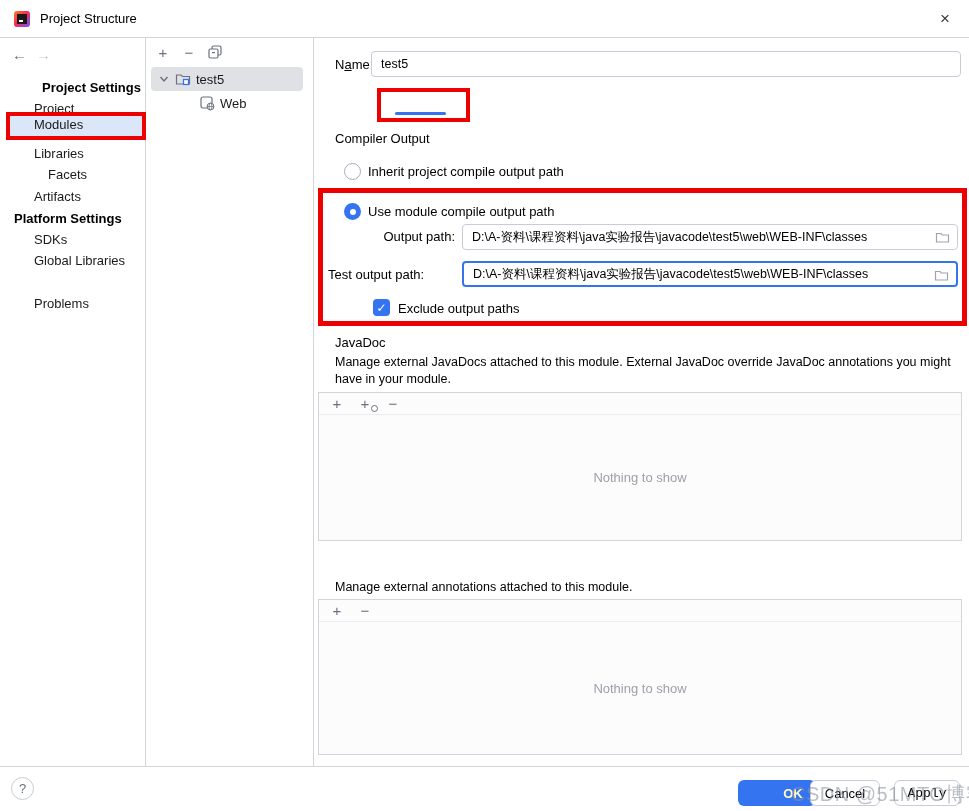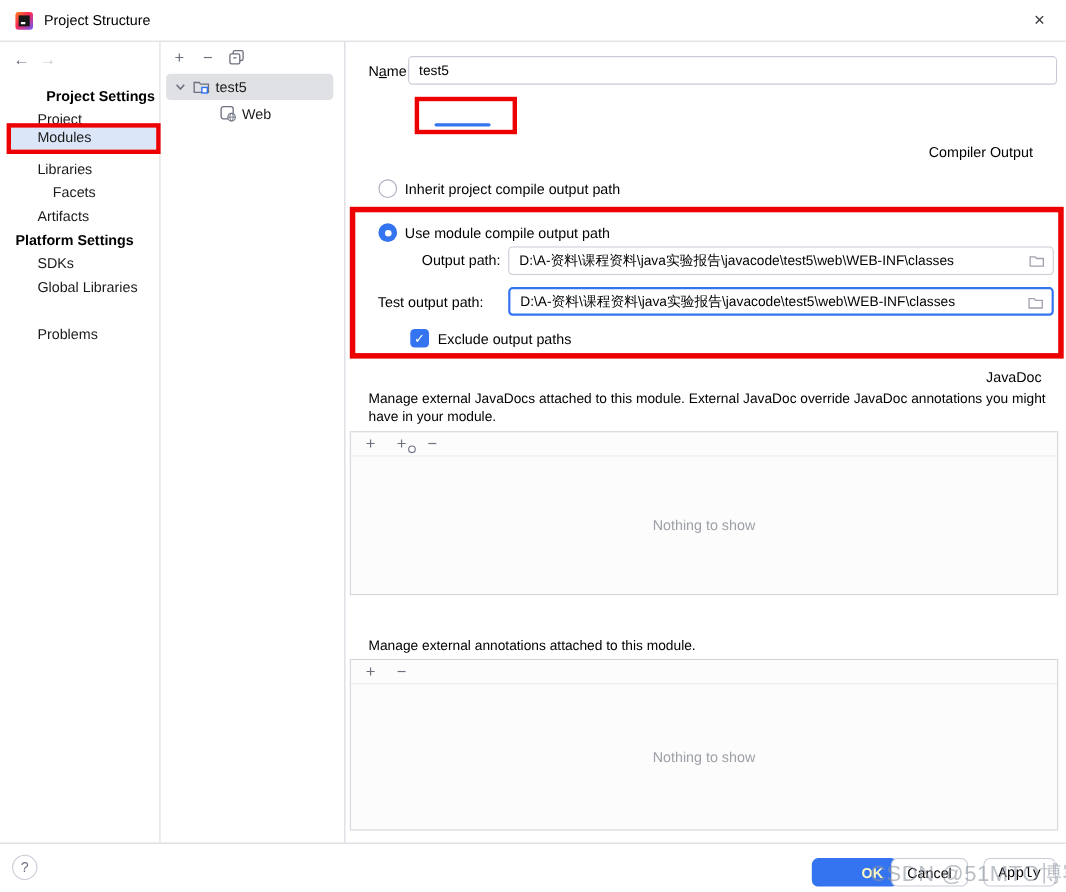--- a/index.html
+++ b/index.html
@@ -41,21 +41,21 @@
   .txtfield { position:absolute; border:1px solid #C9CCD6; border-radius:4px; background:#fff; }
   .txtfield input { width:100%; height:100%; border:0; outline:0; background:transparent; font-family:inherit; font-size:12.5px; color:#000; padding:0 26px 0 9px; }
   .name-field { left:56px; top:13px; width:590px; height:26px; }
   .name-field input { padding:0 9px; }
   .folder-ic { position:absolute; right:7px; top:5px; width:15px; height:15px; }
 
   .tabs { position:absolute; left:0; top:52px; width:654px; height:28px; border-bottom:1px solid #E3E5E8; }
   .tab { position:absolute; top:0; height:27px; line-height:24px; font-size:13px; color:#000; cursor:pointer; }
   .tab-underline { position:absolute; left:80px; top:74px; width:51px; height:3px; background:#3574F0; border-radius:2px; }
 
-  .sect-hdr { position:absolute; display:flex; align-items:center; font-size:13px; color:#000;justify-content:flex-end; }
+  .sect-hdr { position:absolute; display:flex; align-items:center; font-size:13px; color:#000; }
   .sect-hdr::after { content:""; height:1px; background:#E3E5E8; margin-left:10px; }
 
   .radio { position:absolute; width:17px; height:17px; border:1px solid #A8ADBD; border-radius:50%; background:#fff; }
   .radio.on { border:0; background:#3574F0; }
   .radio.on::after { content:""; position:absolute; left:5.5px; top:5.5px; width:6px; height:6px; border-radius:50%; background:#fff; }
   .checkbox { position:absolute; width:17px; height:17px; border-radius:4px; background:#3574F0; color:#fff; font-size:12px;
     display:flex; align-items:center; justify-content:center; font-weight:bold; }
 
   .out-field { left:147px; width:496px; height:26px; }
   .focus2 { border:2px solid #3574F0; }
@@ -178,21 +178,21 @@
     <div class="lbl" style="left:20px;top:191px;width:120px;text-align:right;">Output path:</div>
     <div class="txtfield out-field" style="top:186px;">
       <input value="D:\A-资料\课程资料\java实验报告\javacode\test5\web\WEB-INF\classes" style="">
       <span class="folder-ic">
         <svg width="15" height="15" viewBox="0 0 15 15">
             <path d="M1.5 3.5 L6 3.5 L7.3 5 L13.5 5 L13.5 12 L1.5 12 Z" fill="none" stroke="#A0A3AD" stroke-width="1.2"></path>
           </svg>
       </span>
     </div>
 
-    <div class="lbl" style="left:13px;top:229px;width:127px;text-align:center;">Test output path:</div>
+    <div class="lbl" style="left:13px;top:229px;width:127px;text-align:left;">Test output path:</div>
     <div class="txtfield out-field focus2" style="top:223px;">
       <input value="D:\A-资料\课程资料\java实验报告\javacode\test5\web\WEB-INF\classes" style="">
       <span class="folder-ic">
         <svg width="15" height="15" viewBox="0 0 15 15">
             <path d="M1.5 3.5 L6 3.5 L7.3 5 L13.5 5 L13.5 12 L1.5 12 Z" fill="none" stroke="#A0A3AD" stroke-width="1.2"></path>
           </svg>
       </span>
     </div>
 
     <div class="checkbox" style="left:58px;top:261px;">

